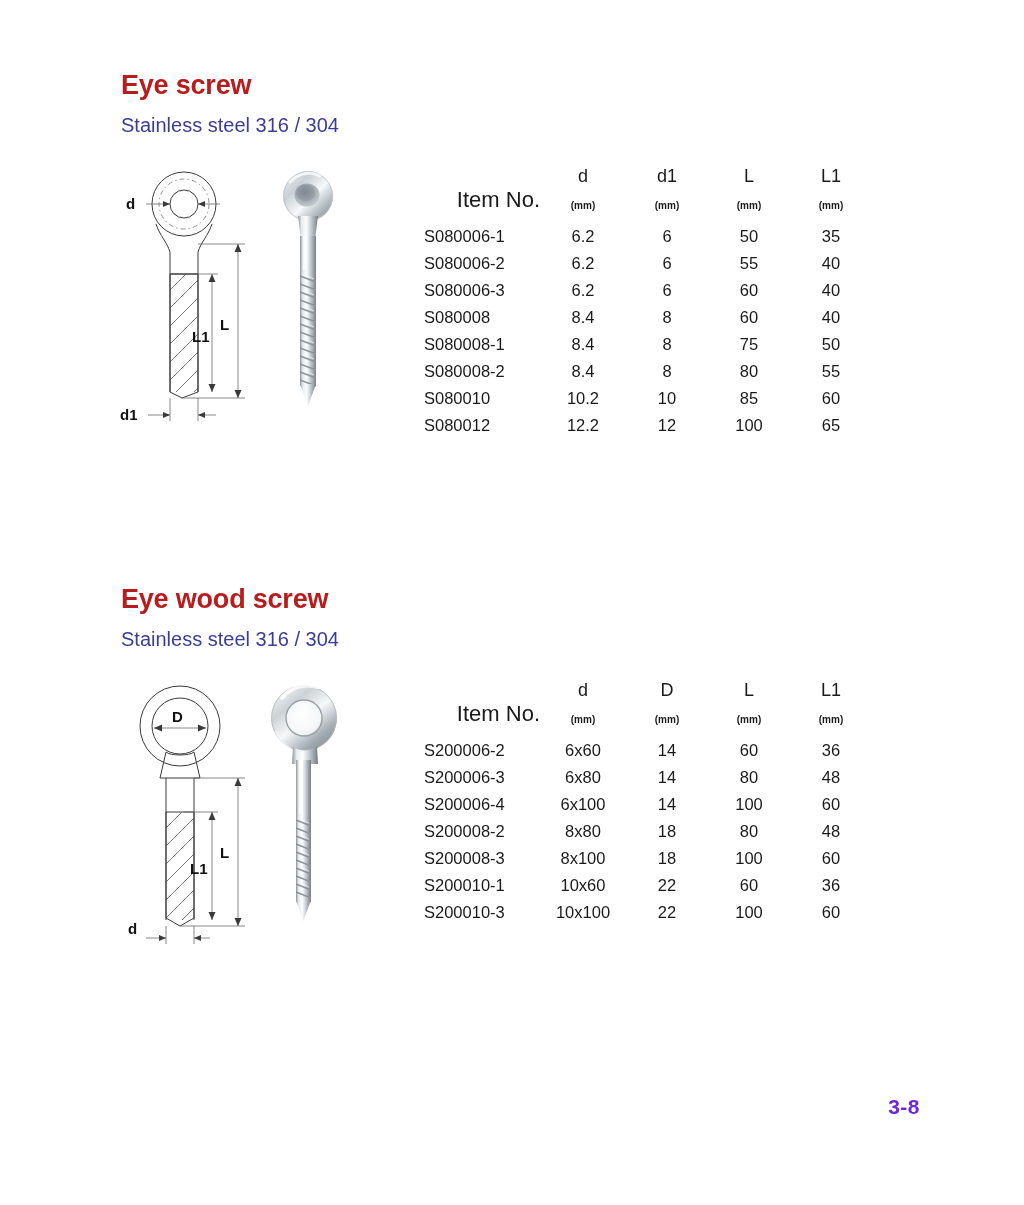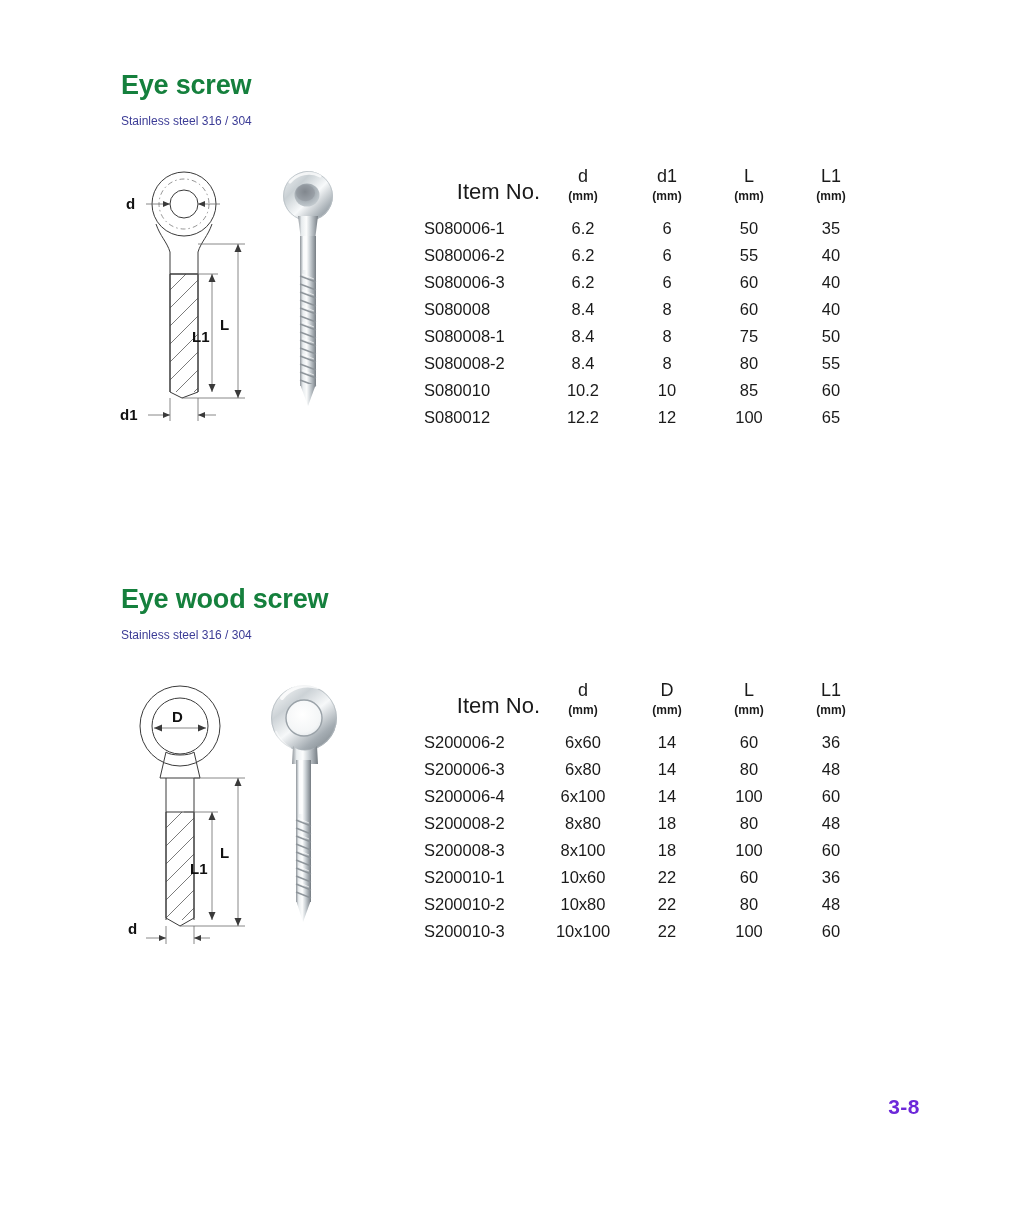--- a/index.html
+++ b/index.html
@@ -27,29 +27,29 @@
   .section { position: absolute; left: 0; width: 1024px; }
   #section-eye-screw { top: 70px; }
   #section-eye-wood-screw { top: 584px; }
 
   .section-title {
     position: absolute;
     left: 121px;
     top: 0;
     font-size: 27px;
     font-weight: bold;
-    color: #15803d;
+    color: #b91c1c;
     letter-spacing: -0.2px;
     white-space: nowrap;
   }
   .section-subtitle {
     position: absolute;
     left: 121px;
     top: 44px;
-    font-size: 12px;
+    font-size: 20px;
     font-weight: normal;
     color: #3c3c96;
     white-space: nowrap;
   }
 
   
   .figure-block {
     position: absolute;
     left: 120px;
     top: 96px;
@@ -92,23 +92,24 @@
     text-align: center;
     font-weight: bold;
     font-size: 18px;
   }
   .hdr-sym .sym {
     display: block;
     line-height: 1.15;
   }
   .hdr-sym .unit {
     display: block;
-    font-size: 12px;
+    font-size: 10px;
     font-weight: bold;
     line-height: 1.5;
+    margin-top: 11px;
   }
 
   .spec-table tbody td {
     height: 27px;
     vertical-align: middle;
   }
   .col-item { text-align: left; min-width: 116px; padding-right: 18px; }
   .col-num  { text-align: center; }
 
   .w-d  { min-width: 86px; }
@@ -550,27 +551,20 @@
           <td class="col-num">60</td>
         </tr>
         <tr>
           <td class="col-item">S200010-1</td>
           <td class="col-num">10x60</td>
           <td class="col-num">22</td>
           <td class="col-num">60</td>
           <td class="col-num">36</td>
         </tr>
         <tr>
-          <td class="col-item">S200010-2</td>
-          <td class="col-num">10x80</td>
-          <td class="col-num">22</td>
-          <td class="col-num">80</td>
-          <td class="col-num">48</td>
-        </tr>
-        <tr>
           <td class="col-item">S200010-3</td>
           <td class="col-num">10x100</td>
           <td class="col-num">22</td>
           <td class="col-num">100</td>
           <td class="col-num">60</td>
         </tr>
       </tbody>
     </table>
   </div>
 

